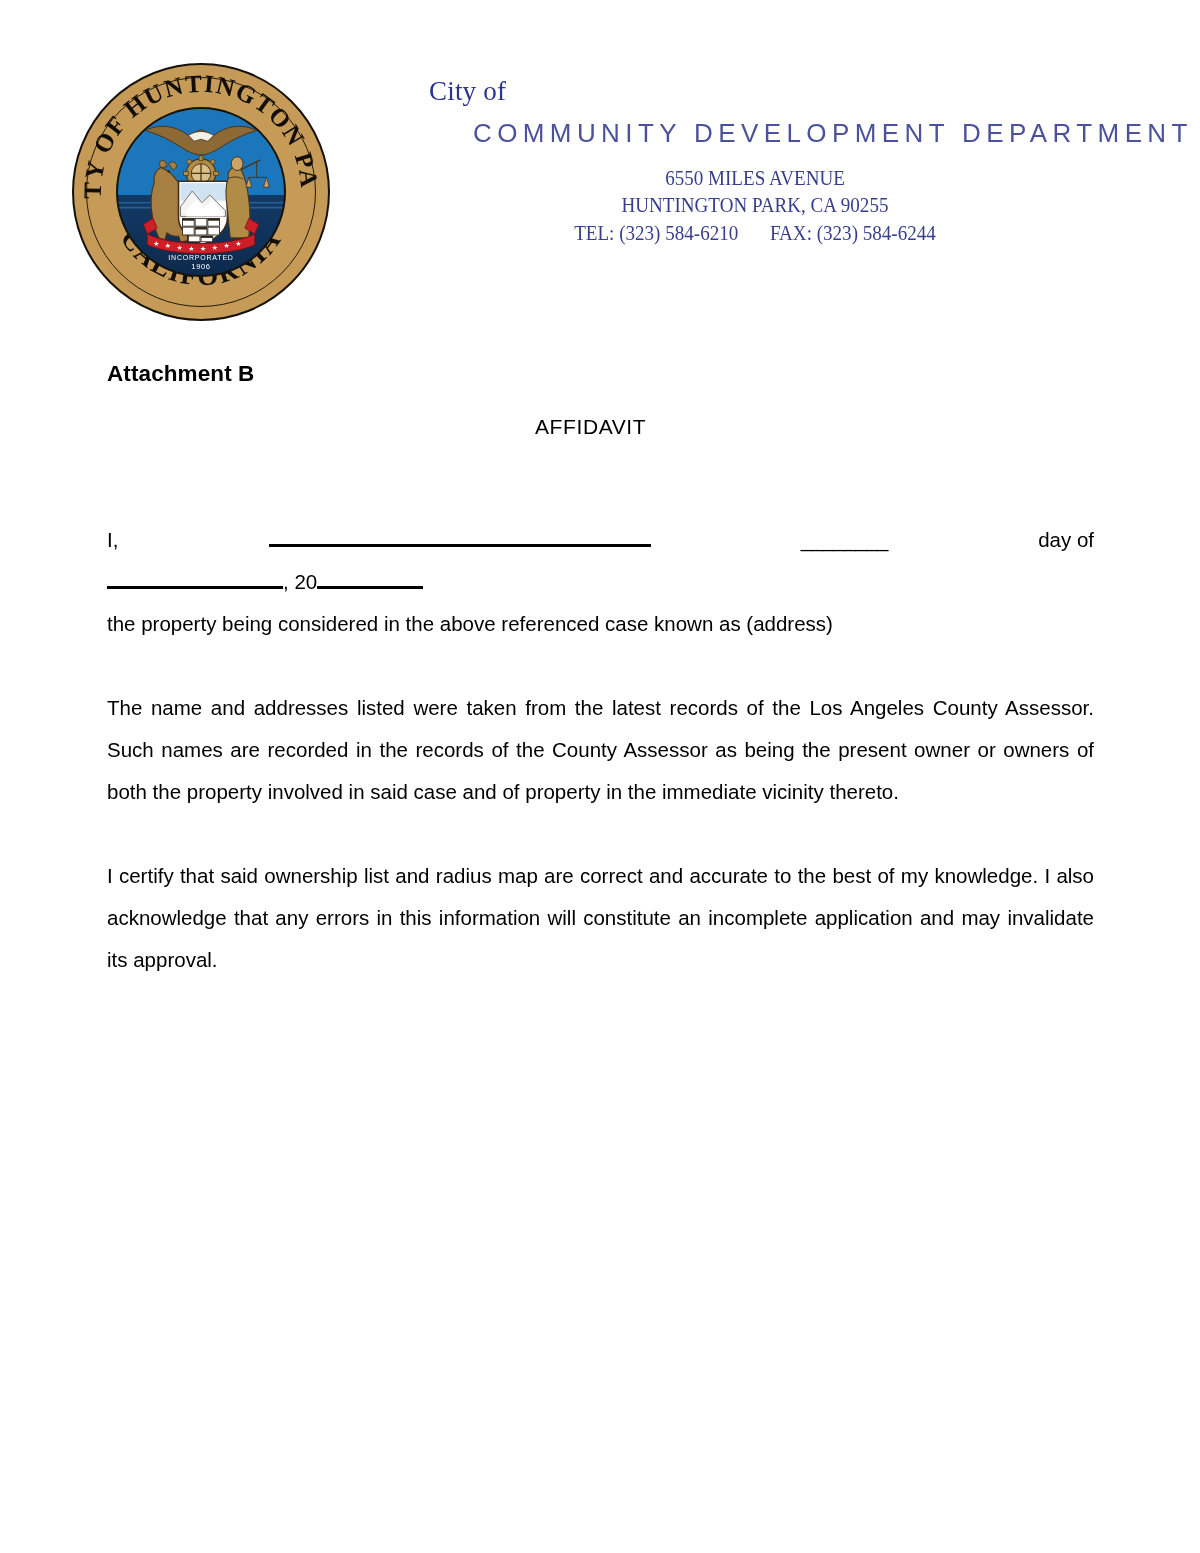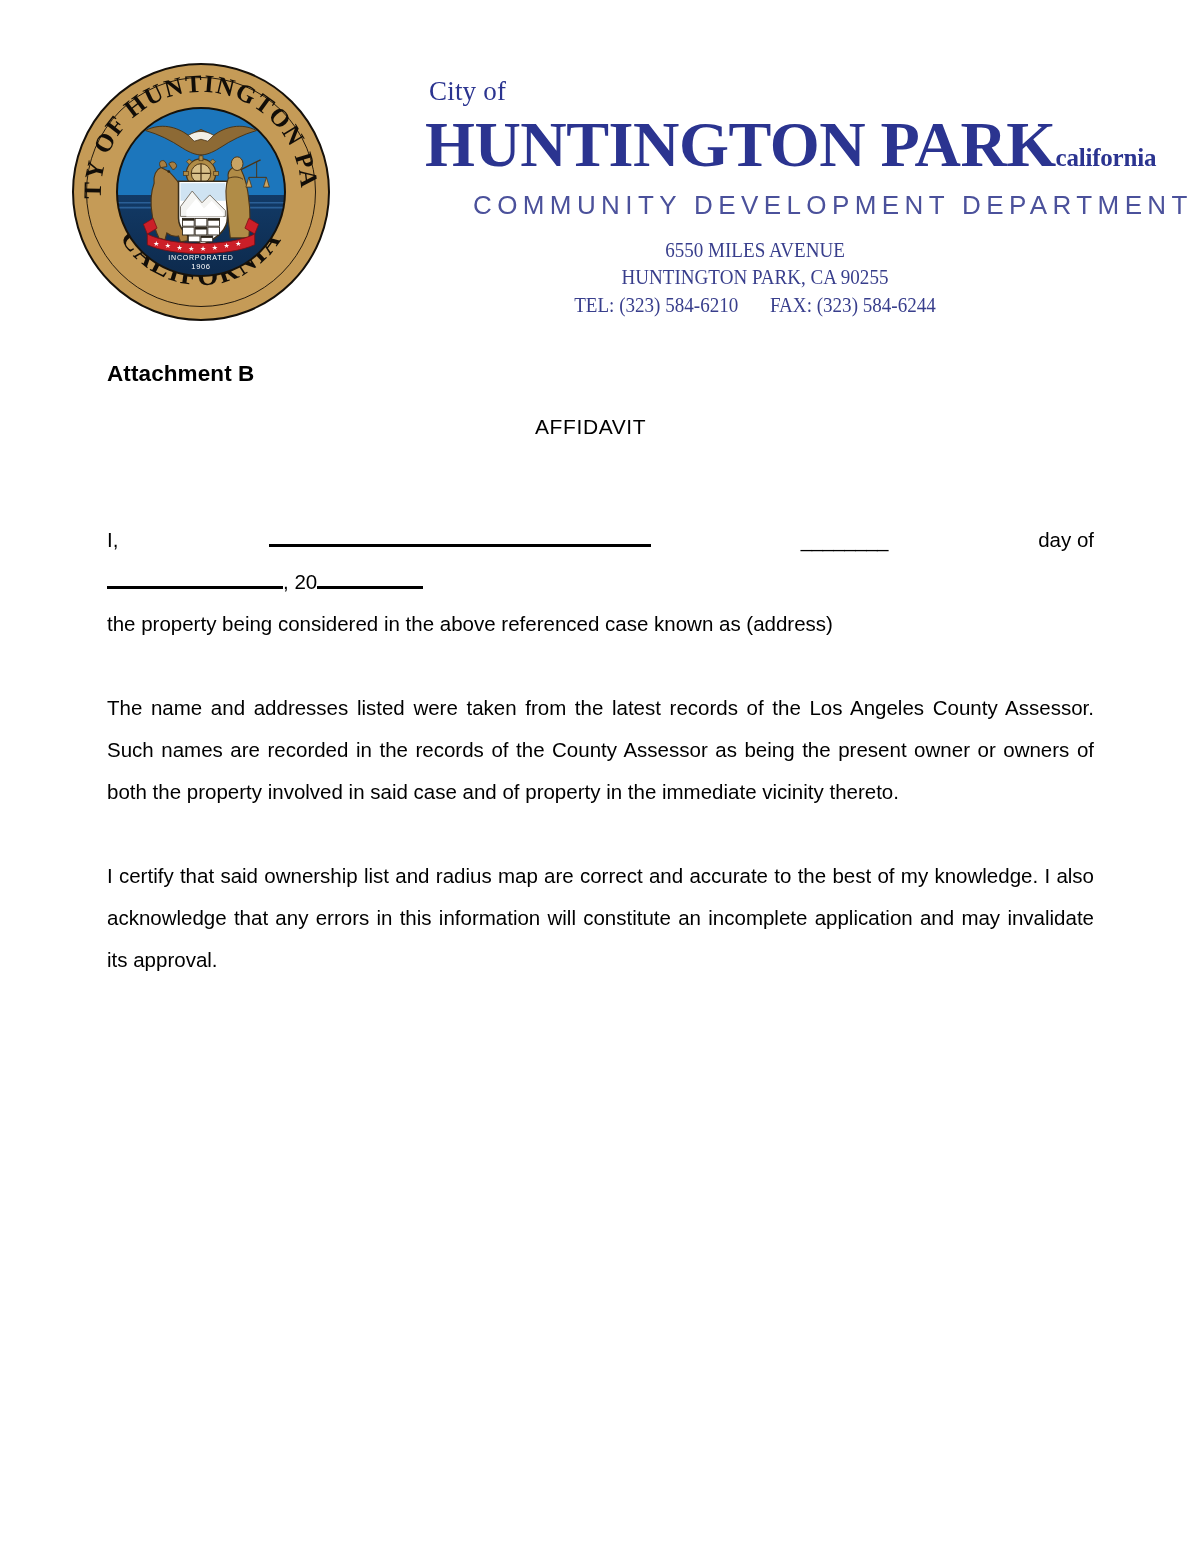--- a/index.html
+++ b/index.html
@@ -353,23 +353,20 @@
             <text x="85" y="155" text-anchor="middle" fill="#ffffff" font-family="Liberation Sans, sans-serif" font-size="7.2" letter-spacing="0.8">INCORPORATED</text>
             <text x="85" y="164" text-anchor="middle" fill="#ffffff" font-family="Liberation Sans, sans-serif" font-size="7.8" letter-spacing="0.6">1906</text>
           </g>
         </svg>
       </div>
     </div>
 
     <div class="lh-text">
       <div class="lh-cityof">City of</div>
 
-      <div class="lh-mainline">
-        <span class="lh-main">HUNTINGTON PARK</span><span class="lh-state">california</span>
-      </div>
 
       <div class="lh-dept">COMMUNITY DEVELOPMENT DEPARTMENT</div>
 
       <div class="lh-addr">
         <div>6550 MILES AVENUE</div>
         <div>HUNTINGTON PARK, CA 90255</div>
         <div><span>TEL: (323) 584-6210</span><span class="tel-gap"></span><span>FAX: (323) 584-6244</span></div>
       </div>
     </div>
   </div>

